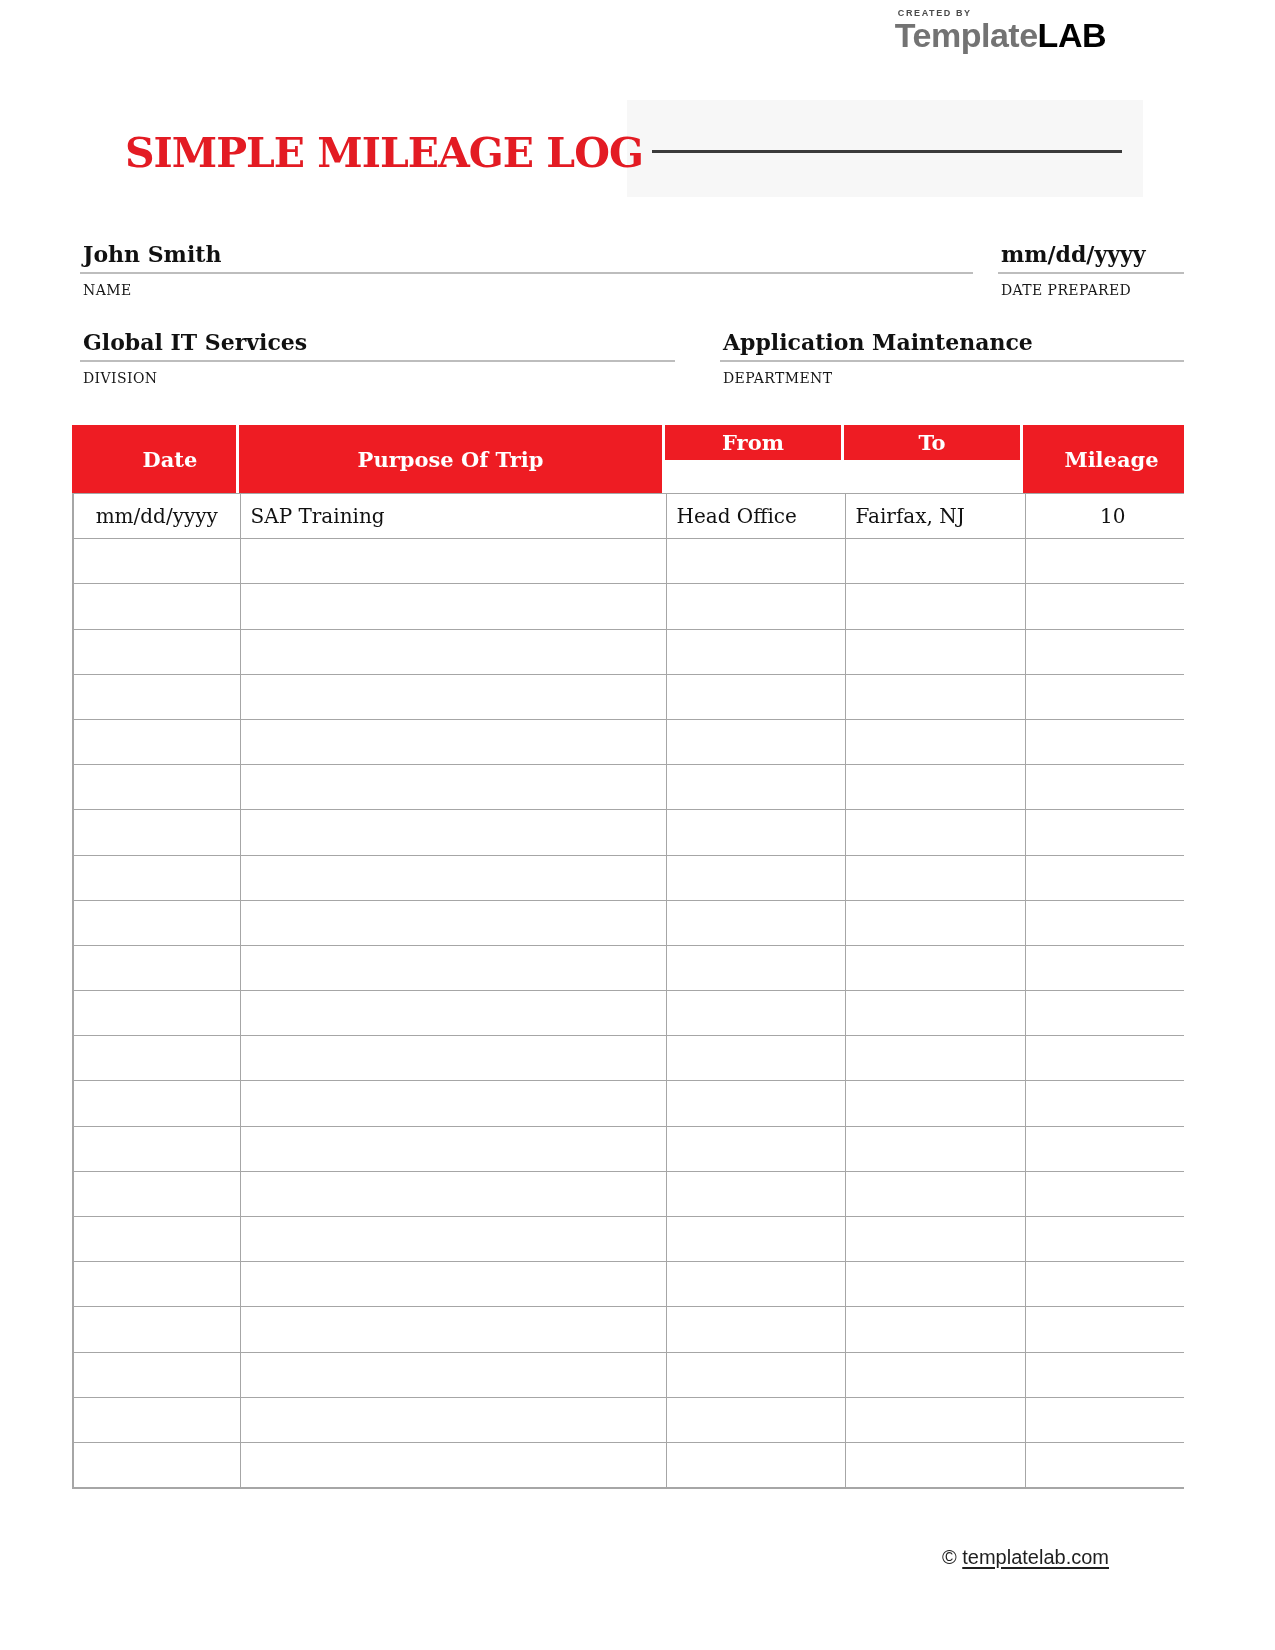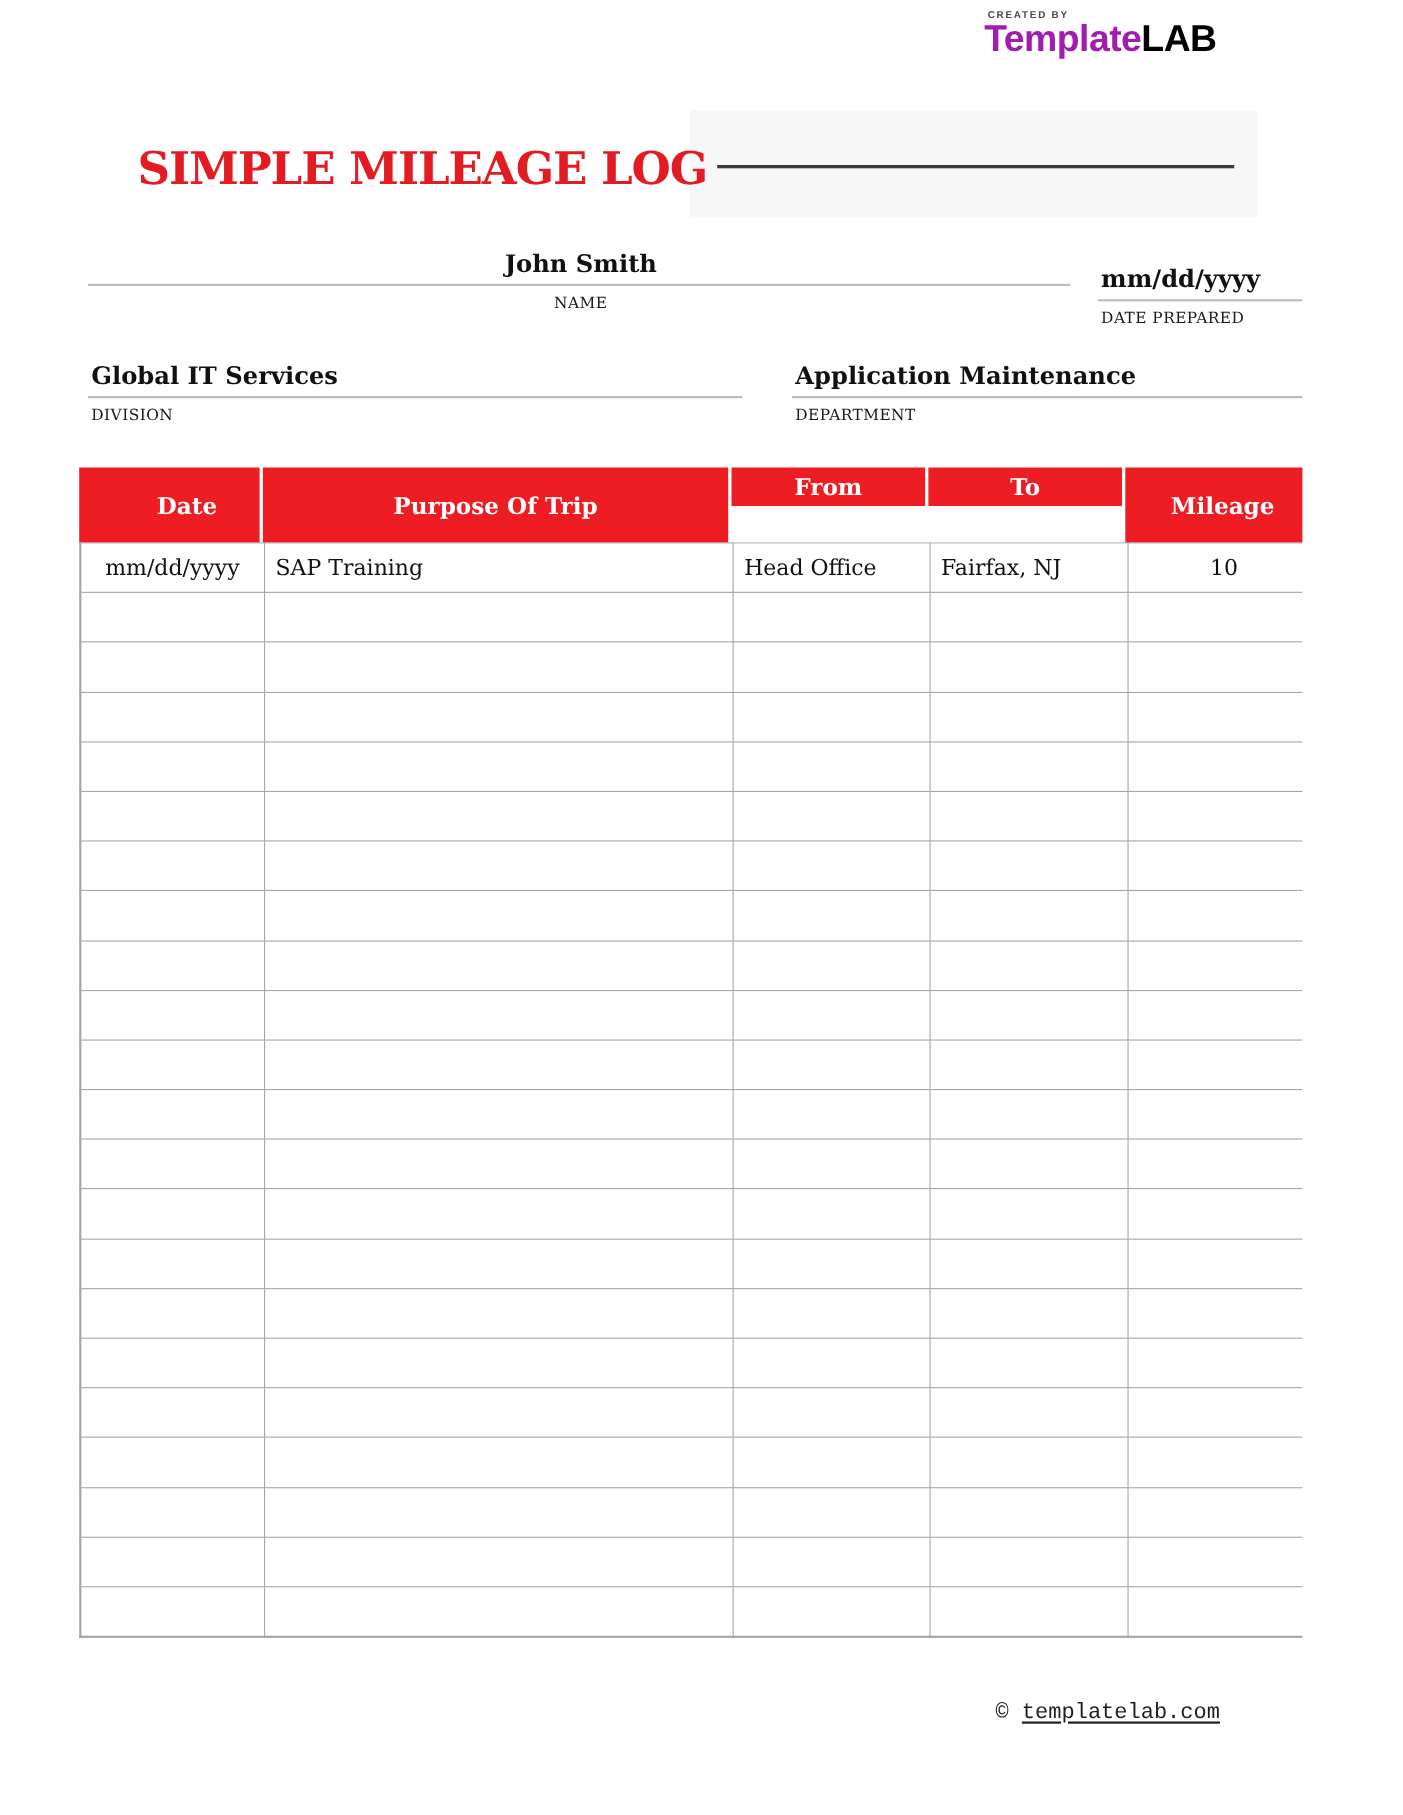--- a/index.html
+++ b/index.html
@@ -8,21 +8,21 @@
     position:relative; width:1184px; height:1650px; background:#ffffff;
     font-family:"DejaVu Serif", serif; overflow:hidden;
   }
 
   
   .logo { position:absolute; top:8px; right:78px; font-family:"Liberation Sans", sans-serif; }
   .logo .created-by {
     font-size:9px; font-weight:bold; letter-spacing:1.6px; color:#4a4a4a; margin-left:3px;
   }
   .logo .brand { font-size:34px; font-weight:bold; line-height:1.05; letter-spacing:-0.5px; }
-  .logo .brand .t-gray { color:#a21caf; }
+  .logo .brand .t-gray { color:#737373; }
   .logo .brand .t-red  { color:#000000; }
 
   
   .page-title {
     position:absolute; left:125px; top:129px;
     font-size:41px; font-weight:bold; color:#e31b23; letter-spacing:-1px; white-space:nowrap;
   }
   .title-panel {
     position:absolute; left:627px; top:100px; width:516px; height:97px; background:#f7f7f7;
   }
@@ -32,21 +32,21 @@
 
   
   .field { position:absolute; }
   .field .value {
     font-size:22px; font-weight:bold; color:#111; white-space:nowrap;
     padding:0 0 5px 3px; border-bottom:2px solid #bdbdbd; min-height:32px;
   }
   .field .label {
     font-size:14px; color:#161616; letter-spacing:0.4px; margin-top:8px; padding-left:3px;
   }
-  .f-name        { left:80px;  top:227px; width:893px;text-align:center; }
+  .f-name        { left:80px;  top:241px; width:893px; }
   .f-dateprep    { left:998px; top:241px; width:202px; }
   .f-division    { left:80px;  top:329px; width:595px; }
   .f-department  { left:720px; top:329px; width:480px; }
 
   
   .table-wrap { position:absolute; left:72px; top:425px; width:1128px; }
 
   .thead { display:flex; height:68px; background:#ffffff; }
   .hcell {
     background:#ee1c23; color:#ffffff; font-weight:bold; font-size:21px;
@@ -66,21 +66,21 @@
     border:1px solid #a6a6a6; height:45.2px; font-size:20px; color:#111;
     padding:0 10px; vertical-align:middle; overflow:hidden; white-space:nowrap;
   }
   table.grid { border:2px solid #a6a6a6; border-top:1px solid #a6a6a6; }
   td.col-date, td.col-mileage { text-align:center; padding:0 4px; }
   td.col-purpose, td.col-from, td.col-to { text-align:left; padding-left:12px; }
 
   
   .footer {
     position:absolute; top:1546px; right:75px;
-    font-family:Liberation Mono, monospace; font-size:20px; color:#1f1f1f; white-space:nowrap;
+    font-family:Liberation Sans, sans-serif; font-size:20px; color:#1f1f1f; white-space:nowrap;
   }
   .footer .link { text-decoration:underline; text-underline-offset:3px; cursor:pointer; }
 </style>
 </head>
 <body>
 
 <div class="page">
 
   <div class="logo">
     <div class="created-by">CREATED BY</div>

